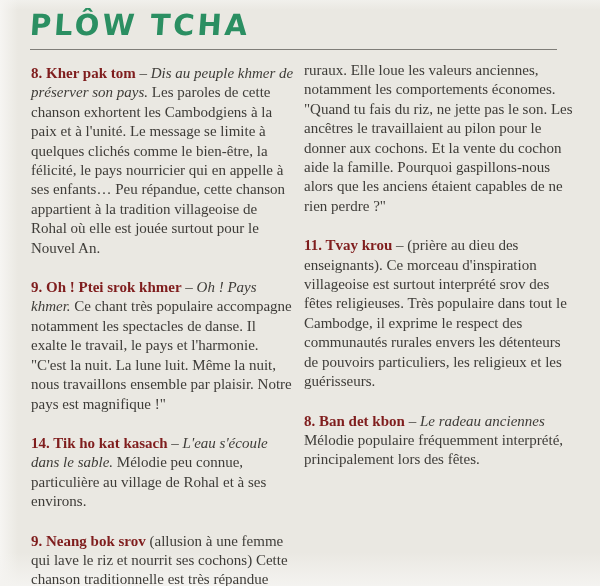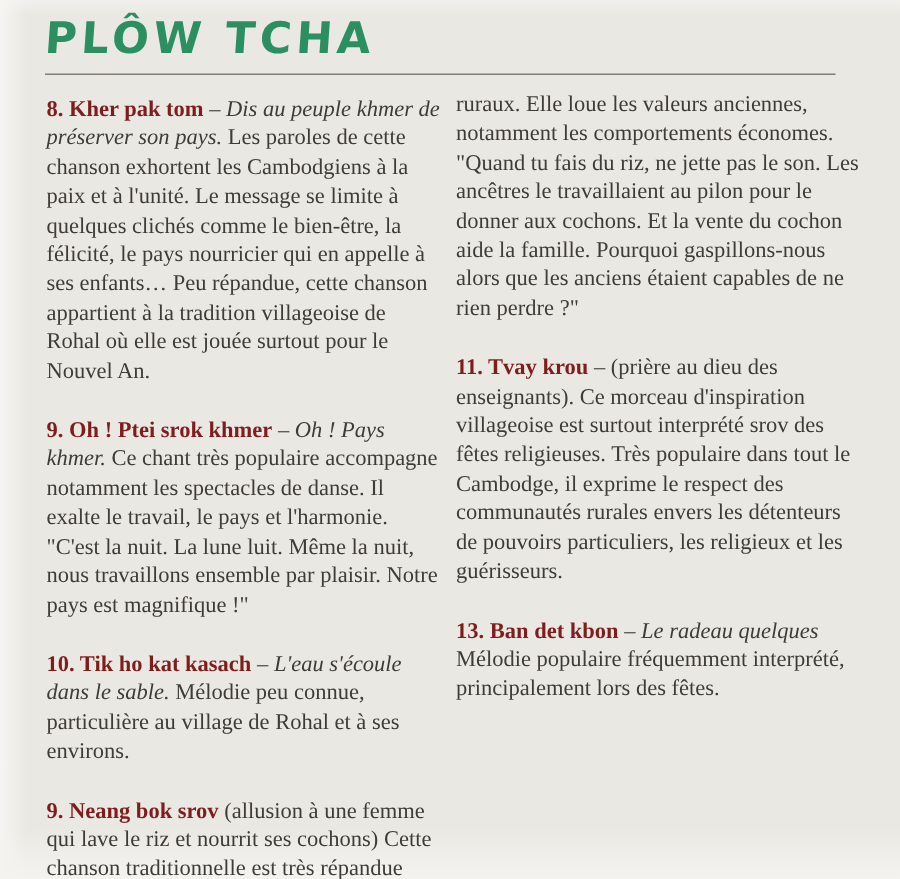--- a/index.html
+++ b/index.html
@@ -74,35 +74,35 @@
   <div class="title-rule"></div>
 
   <div class="col col-left">
     <p class="para">
       <span class="seg bold">8. Kher pak tom</span><span class="seg normal"> – </span><span class="seg italic">Dis au peuple khmer de préserver son pays.</span><span class="seg normal"> Les paroles de cette chanson exhortent les Cambodgiens à la paix et à l'unité. Le message se limite à quelques clichés comme le bien-être, la félicité, le pays nourricier qui en appelle à ses enfants… Peu répandue, cette chanson appartient à la tradition villageoise de Rohal où elle est jouée surtout pour le Nouvel An.</span>
     </p>
     <p class="para">
       <span class="seg bold">9. Oh ! Ptei srok khmer</span><span class="seg normal"> – </span><span class="seg italic">Oh ! Pays khmer.</span><span class="seg normal"> Ce chant très populaire accompagne notamment les spectacles de danse. Il exalte le travail, le pays et l'harmonie. "C'est la nuit. La lune luit. Même la nuit, nous travaillons ensemble par plaisir. Notre pays est magnifique !"</span>
     </p>
     <p class="para">
-      <span class="seg bold">10. Tik ho kat kasach</span><span class="seg normal"> – </span><span class="seg italic">L'eau s'écoule dans le sable.</span><span class="seg normal"> Mélodie peu connue, particulière au village de Rohal et à ses environs.</span>
+      <span class="seg bold">14. Tik ho kat kasach</span><span class="seg normal"> – </span><span class="seg italic">L'eau s'écoule dans le sable.</span><span class="seg normal"> Mélodie peu connue, particulière au village de Rohal et à ses environs.</span>
     </p>
     <p class="para">
       <span class="seg bold">9. Neang bok srov</span><span class="seg normal"> (allusion à une femme qui lave le riz et nourrit ses cochons) Cette chanson traditionnelle est très répandue dans les milieux</span>
     </p>
   </div>
 
   <div class="col col-right">
     <p class="para tight">
       <span class="seg normal">ruraux. Elle loue les valeurs anciennes, notamment les comportements économes.</span>
     </p>
     <p class="para">
       <span class="seg normal">"Quand tu fais du riz, ne jette pas le son. Les ancêtres le travaillaient au pilon pour le donner aux cochons. Et la vente du cochon aide la famille. Pourquoi gaspillons-nous alors que les anciens étaient capables de ne rien perdre ?"</span>
     </p>
     <p class="para">
       <span class="seg bold">11. Tvay krou</span><span class="seg normal"> – (prière au dieu des enseignants). Ce morceau d'inspiration villageoise est surtout interprété srov des fêtes religieuses. Très populaire dans tout le Cambodge, il exprime le respect des communautés rurales envers les détenteurs de pouvoirs particuliers, les religieux et les guérisseurs.</span>
     </p>
     <p class="para">
-      <span class="seg bold">13. Ban det kbon</span><span class="seg normal"> – </span><span class="seg italic">Le radeau quelques</span><span class="seg normal"> Mélodie populaire fréquemment interprété, principalement lors des fêtes.</span>
+      <span class="seg bold">8. Ban det kbon</span><span class="seg normal"> – </span><span class="seg italic">Le radeau anciennes</span><span class="seg normal"> Mélodie populaire fréquemment interprété, principalement lors des fêtes.</span>
     </p>
   </div>
 
 </div>
 
 </body></html>

